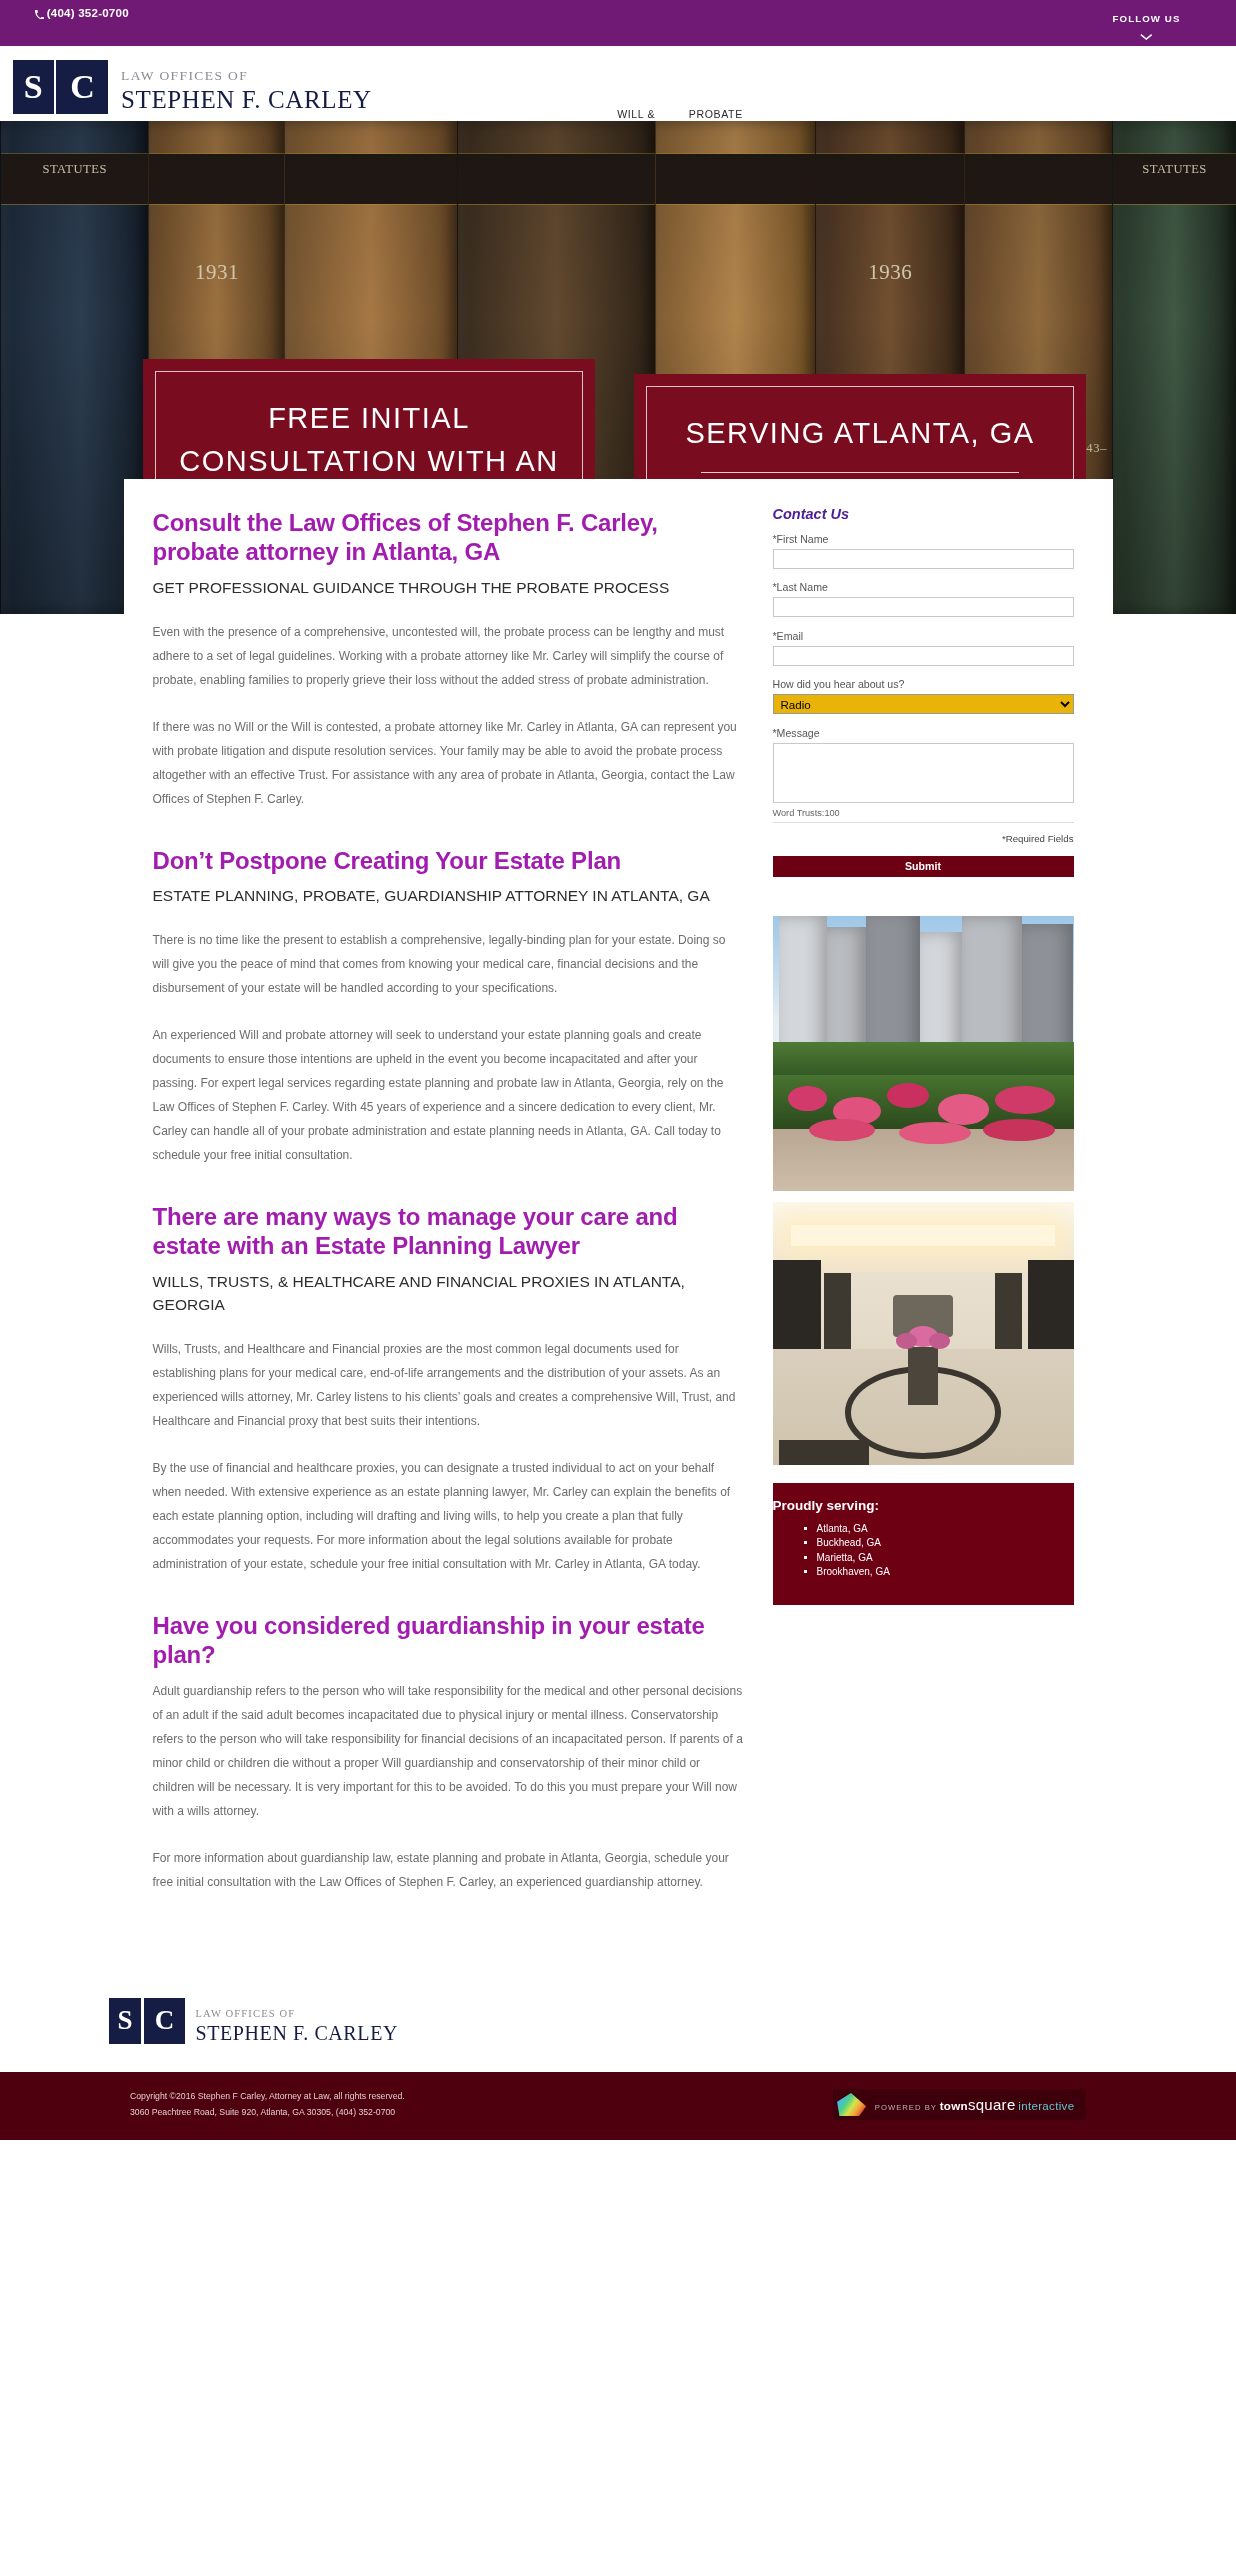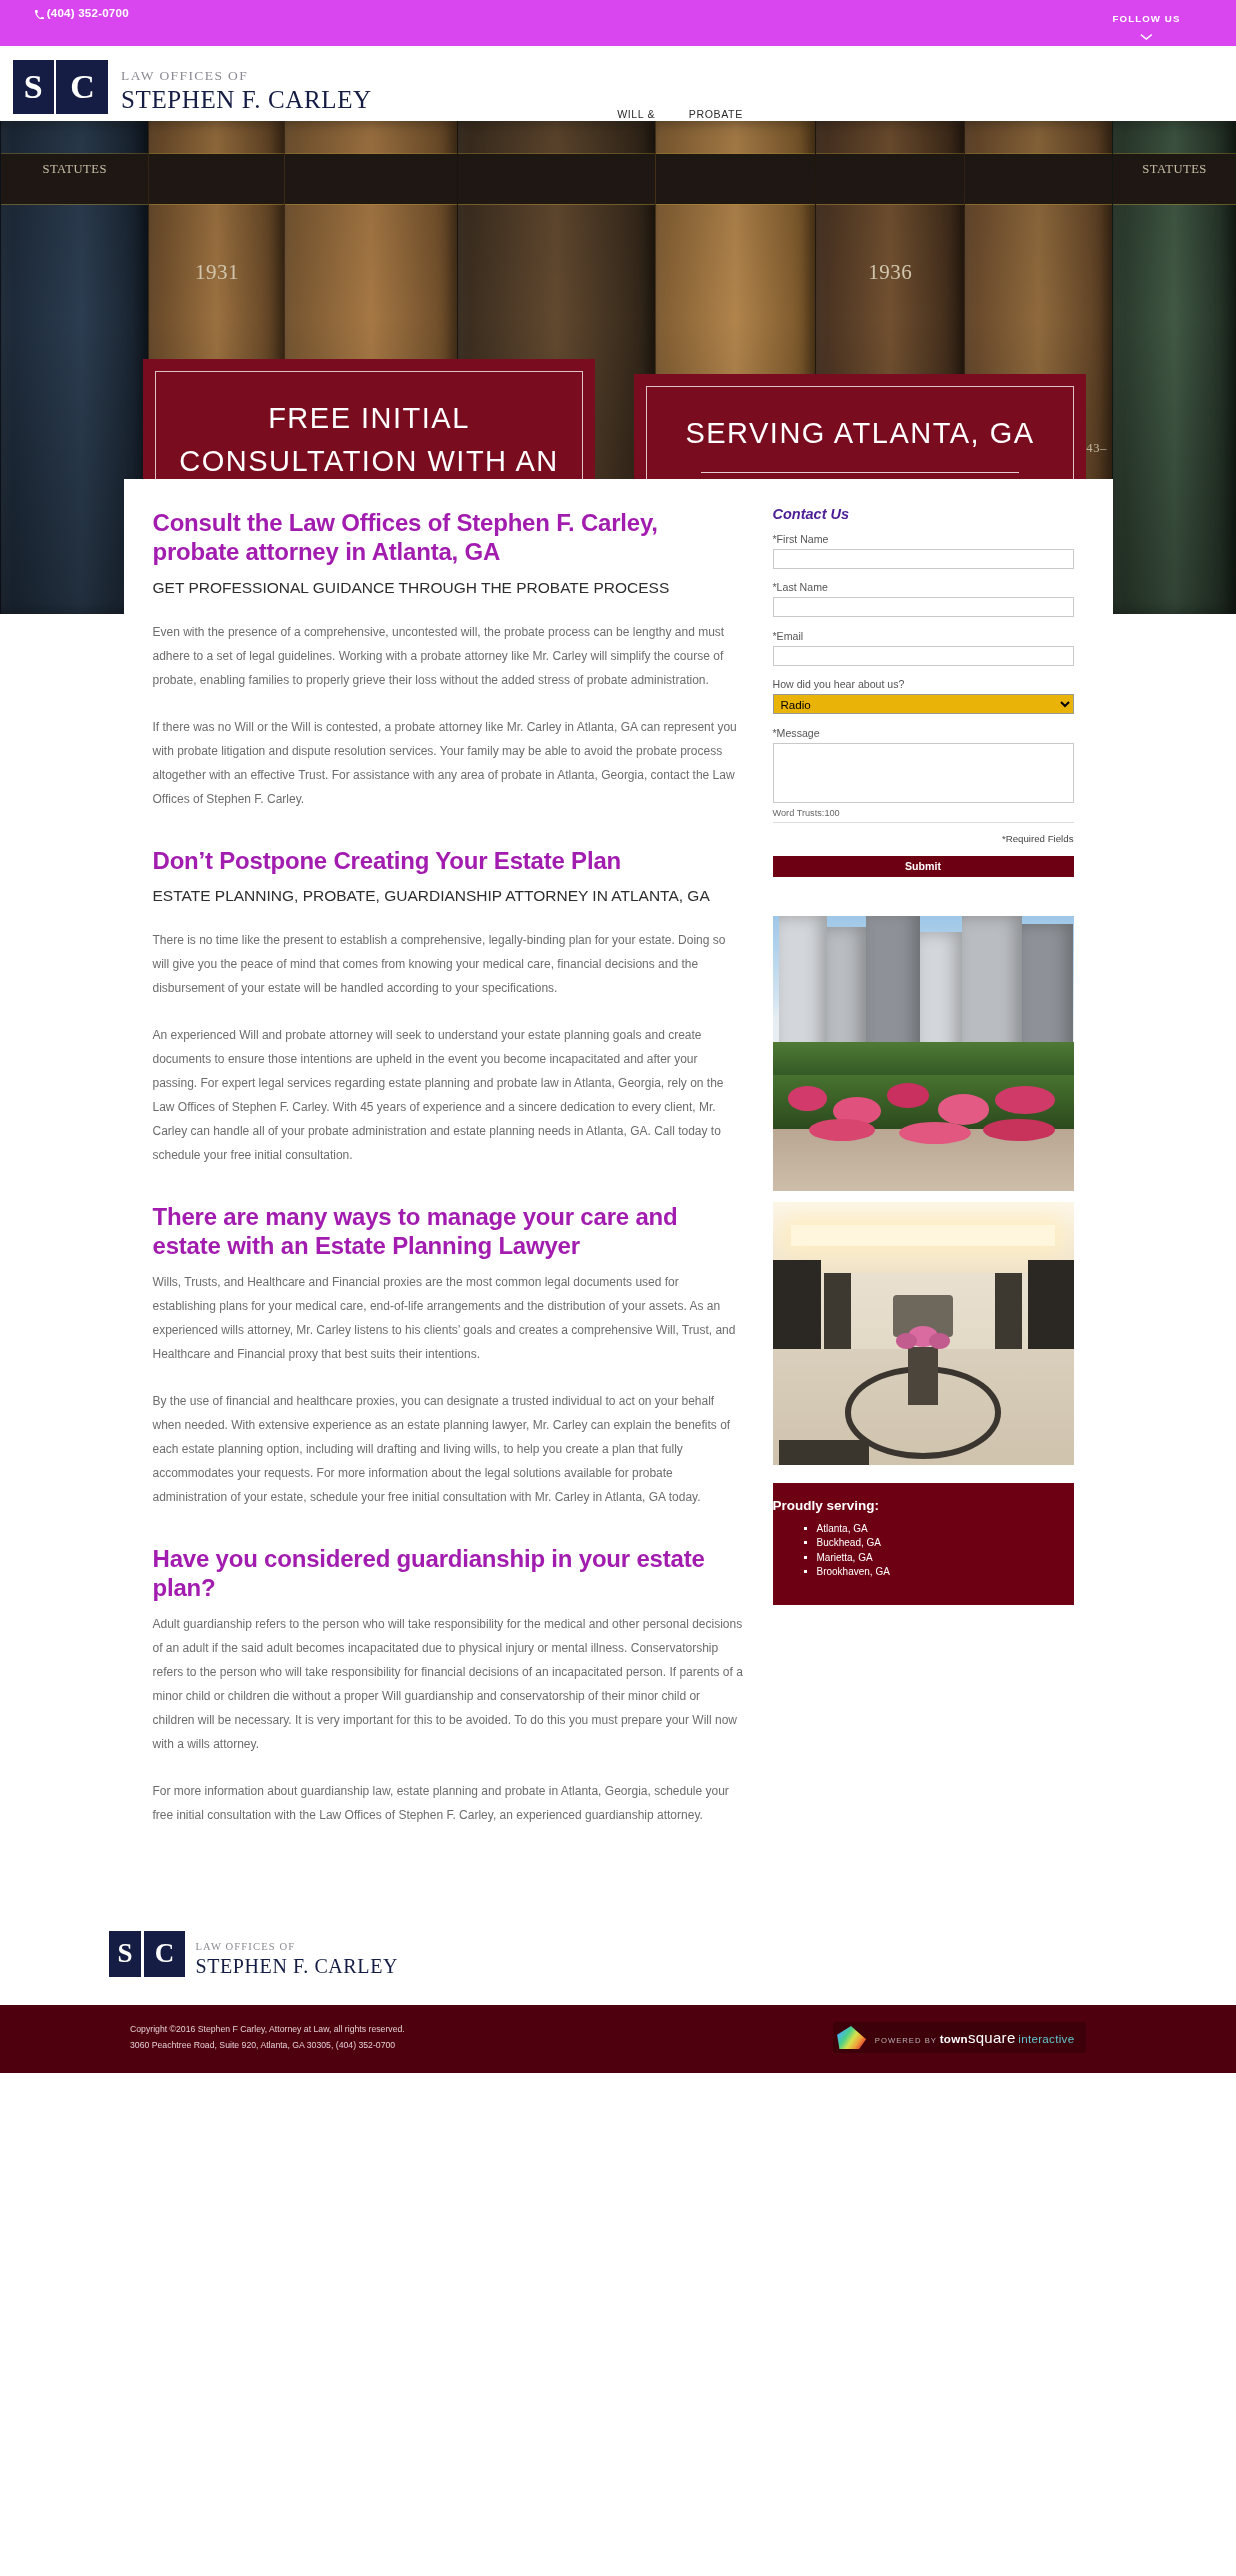--- a/index.html
+++ b/index.html
@@ -6,21 +6,21 @@
   html, body { width: 1236px; }
   body {
     font-family: "Liberation Sans", sans-serif;
     background: #ffffff;
     color: #333;
     width: 1236px;
   }
 
   
   .topbar {
-    background: #d946ef;
+    background: #701a75;
     height: 46px;
     position: relative;
     width: 100%;
   }
   .topbar-phone {
     position: absolute;
     left: 29px; top: 3.9px;
     width: 106px;
     text-align: center;
     color: #fff;
@@ -473,20 +473,21 @@
 
       <section class="sec">
         <h2 class="sec-title">Don’t Postpone Creating Your Estate Plan</h2>
         <h3 class="sec-sub">ESTATE PLANNING, PROBATE, GUARDIANSHIP ATTORNEY IN ATLANTA, GA</h3>
         <p class="body">There is no time like the present to establish a comprehensive, legally-binding plan for your estate. Doing so will give you the peace of mind that comes from knowing your medical care, financial decisions and the disbursement of your estate will be handled according to your specifications.</p>
         <p class="body">An experienced Will and probate attorney will seek to understand your estate planning goals and create documents to ensure those intentions are upheld in the event you become incapacitated and after your passing. For expert legal services regarding estate planning and probate law in Atlanta, Georgia, rely on the Law Offices of Stephen F. Carley. With 45 years of experience and a sincere dedication to every client, Mr. Carley can handle all of your probate administration and estate planning needs in Atlanta, GA. Call today to schedule your free initial consultation.</p>
       </section>
 
       <section class="sec">
         <h2 class="sec-title">There are many ways to manage your care and estate with an Estate Planning Lawyer</h2>
+        <h3 class="sec-sub">WILLS, TRUSTS, &amp; HEALTHCARE AND FINANCIAL PROXIES IN ATLANTA, GEORGIA</h3>
         <p class="body">Wills, Trusts, and Healthcare and Financial proxies are the most common legal documents used for establishing plans for your medical care, end-of-life arrangements and the distribution of your assets. As an experienced wills attorney, Mr. Carley listens to his clients’ goals and creates a comprehensive Will, Trust, and Healthcare and Financial proxy that best suits their intentions.</p>
         <p class="body">By the use of financial and healthcare proxies, you can designate a trusted individual to act on your behalf when needed. With extensive experience as an estate planning lawyer, Mr. Carley can explain the benefits of each estate planning option, including will drafting and living wills, to help you create a plan that fully accommodates your requests. For more information about the legal solutions available for probate administration of your estate, schedule your free initial consultation with Mr. Carley in Atlanta, GA today.</p>
       </section>
 
       <section class="sec">
         <h2 class="sec-title">Have you considered guardianship in your estate plan?</h2>
         <p class="body">Adult guardianship refers to the person who will take responsibility for the medical and other personal decisions of an adult if the said adult becomes incapacitated due to physical injury or mental illness. Conservatorship refers to the person who will take responsibility for financial decisions of an incapacitated person. If parents of a minor child or children die without a proper Will guardianship and conservatorship of their minor child or children will be necessary. It is very important for this to be avoided. To do this you must prepare your Will now with a wills attorney.</p>
         <p class="body">For more information about guardianship law, estate planning and probate in Atlanta, Georgia, schedule your free initial consultation with the Law Offices of Stephen F. Carley, an experienced guardianship attorney.</p>
       </section>
 

